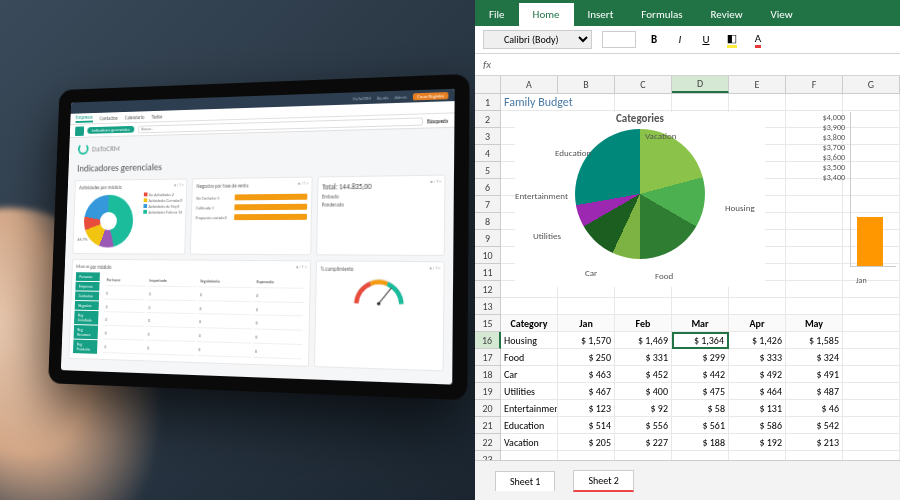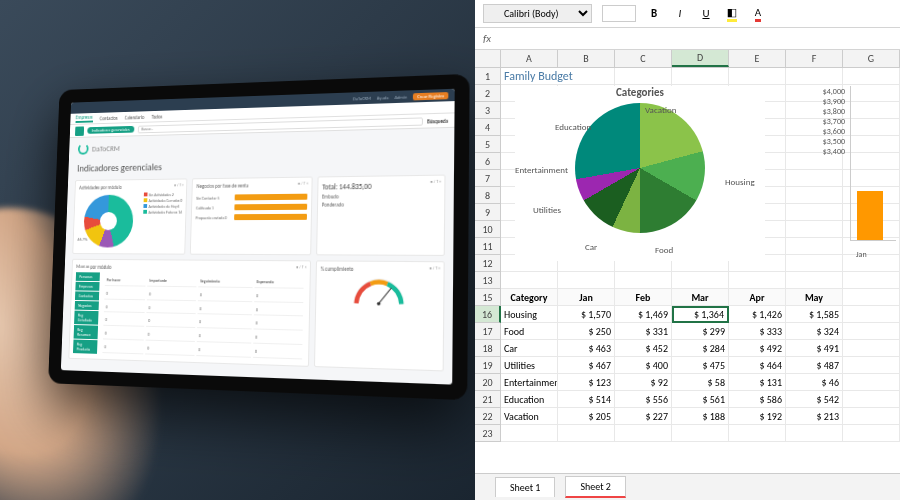--- a/index.html
+++ b/index.html
@@ -70,21 +70,21 @@
 .row .c.hdr{font-weight:bold;background:#fafafa;justify-content:center}
 .chartarea{position:absolute;top:36px;left:40px;width:250px;height:175px;background:#fff}
 .chartarea h5{text-align:center;font-size:11px;color:#555;font-weight:700;margin-bottom:4px}
 .pie2{width:130px;height:130px;border-radius:50%;margin:0 auto;background:conic-gradient(#8bc34a 0 75deg,#4caf50 75deg 120deg,#2e7d32 120deg 180deg,#7cb342 180deg 205deg,#1b5e20 205deg 240deg,#9c27b0 240deg 260deg,#00897b 260deg 360deg)}
 .plabel{position:absolute;font-size:9px;color:#555}
 .barchart{position:absolute;top:36px;right:4px;width:80px;height:175px;font-size:8px}
 .barchart .yax{position:absolute;left:0;top:0;bottom:20px;width:32px;display:flex;flex-direction:column;text-align:right;color:#555;padding-right:3px}
 .barchart .bars2{position:absolute;left:34px;right:0;top:0;bottom:20px;border-left:1px solid #ccc;border-bottom:1px solid #ccc;display:flex;align-items:flex-end;padding:0 6px}
 .barchart .bb{width:26px;background:#ff9800}
 .barchart .xl{position:absolute;bottom:2px;left:40px;color:#555}
-.sheets{height:27px;background:#f3f3f3;border-top:1px solid #ccc;display:flex;align-items:center;padding:0 20px;gap:10px;font-size:10px}
+.sheets{height:40px;background:#f3f3f3;border-top:1px solid #ccc;display:flex;align-items:center;padding:0 20px;gap:18px;font-size:10px}
 .sheets .st{padding:3px 14px;background:#fff;border:1px solid #ccc;border-bottom:none;cursor:pointer}
 .sheets .st.act{border-bottom:2px solid #ef4444}
 .selcell{border:2px solid #217346!important}
 </style>
 </head>
 <body>
 
 <div class="left">
   <div class="hand"></div>
   <div class="tablet">
@@ -220,20 +220,28 @@
                 <circle cx="50" cy="50" r="3" fill="#333"></circle>
               </svg>
           </div>
         </div>
       </div>
     </div>
   </div>
 </div>
 
 <div class="right">
+  <div class="ribbon">
+    <div class="tab">File</div>
+    <div class="tab act">Home</div>
+    <div class="tab">Insert</div>
+    <div class="tab">Formulas</div>
+    <div class="tab">Review</div>
+    <div class="tab">View</div>
+  </div>
   <div class="tool">
     <select><option>Calibri (Body)</option></select>
     <input style="width: 28px;" value="11">
     <span class="b">B</span>
     <span class="i">I</span>
     <span class="u">U</span>
     <span class="col">
         <span style="border-bottom:3px solid #ffeb3b">◧</span>
       </span>
     <span class="col">
@@ -413,21 +421,21 @@
           <div class="c r">$ 299</div>
           <div class="c r">$ 333</div>
           <div class="c r">$ 324</div>
           <div class="c"></div>
         </div>
         <div class="row">
           <div class="rh">18</div>
           <div class="c">Car</div>
           <div class="c r">$ 463</div>
           <div class="c r">$ 452</div>
-          <div class="c r">$ 284</div>
+          <div class="c r">$ 442</div>
           <div class="c r">$ 492</div>
           <div class="c r">$ 491</div>
           <div class="c"></div>
         </div>
         <div class="row">
           <div class="rh">19</div>
           <div class="c">Utilities</div>
           <div class="c r">$ 467</div>
           <div class="c r">$ 400</div>
           <div class="c r">$ 475</div>

